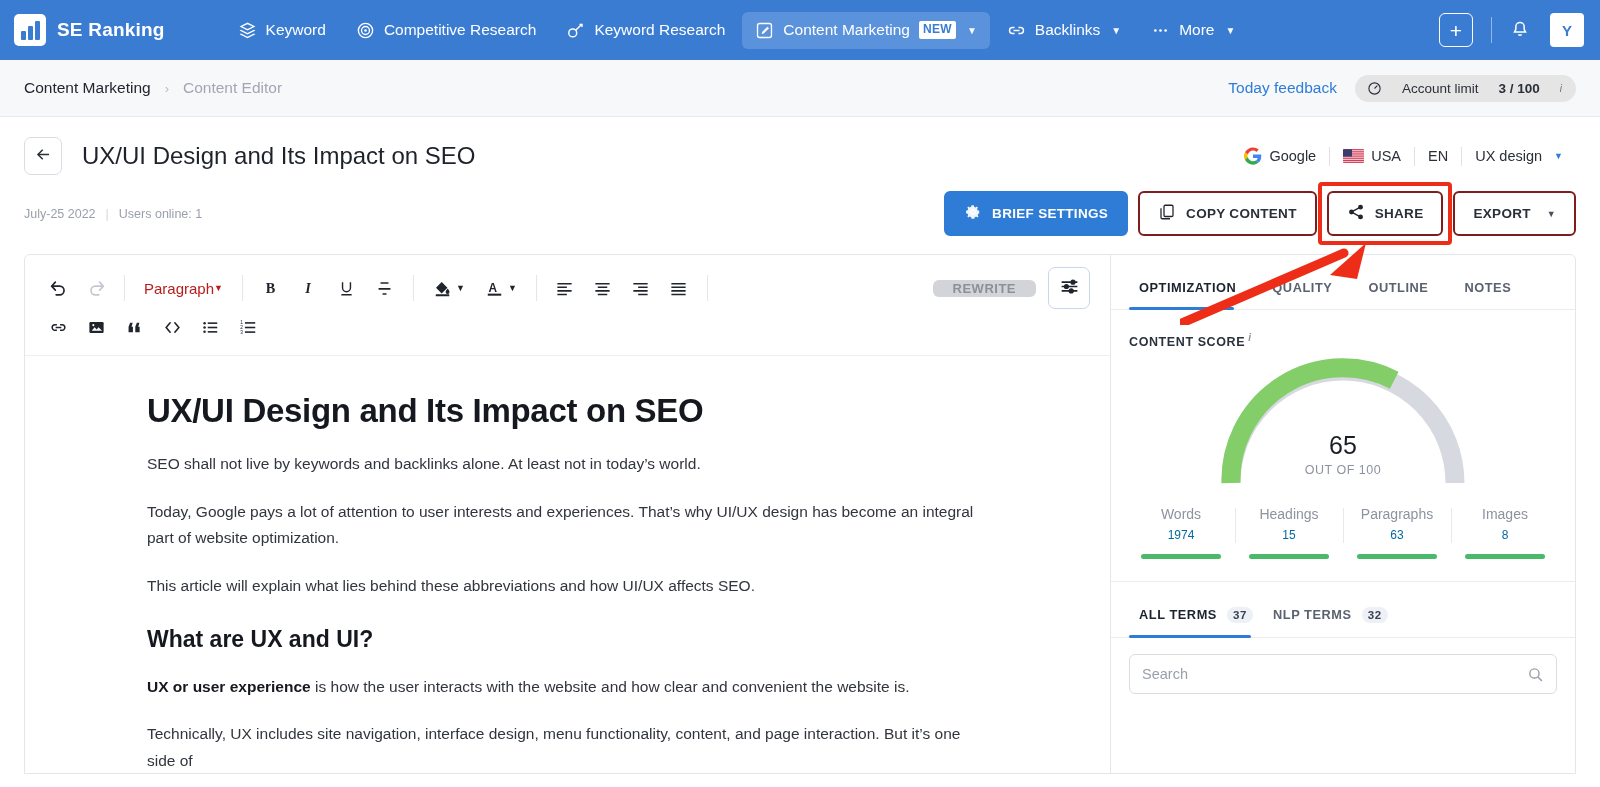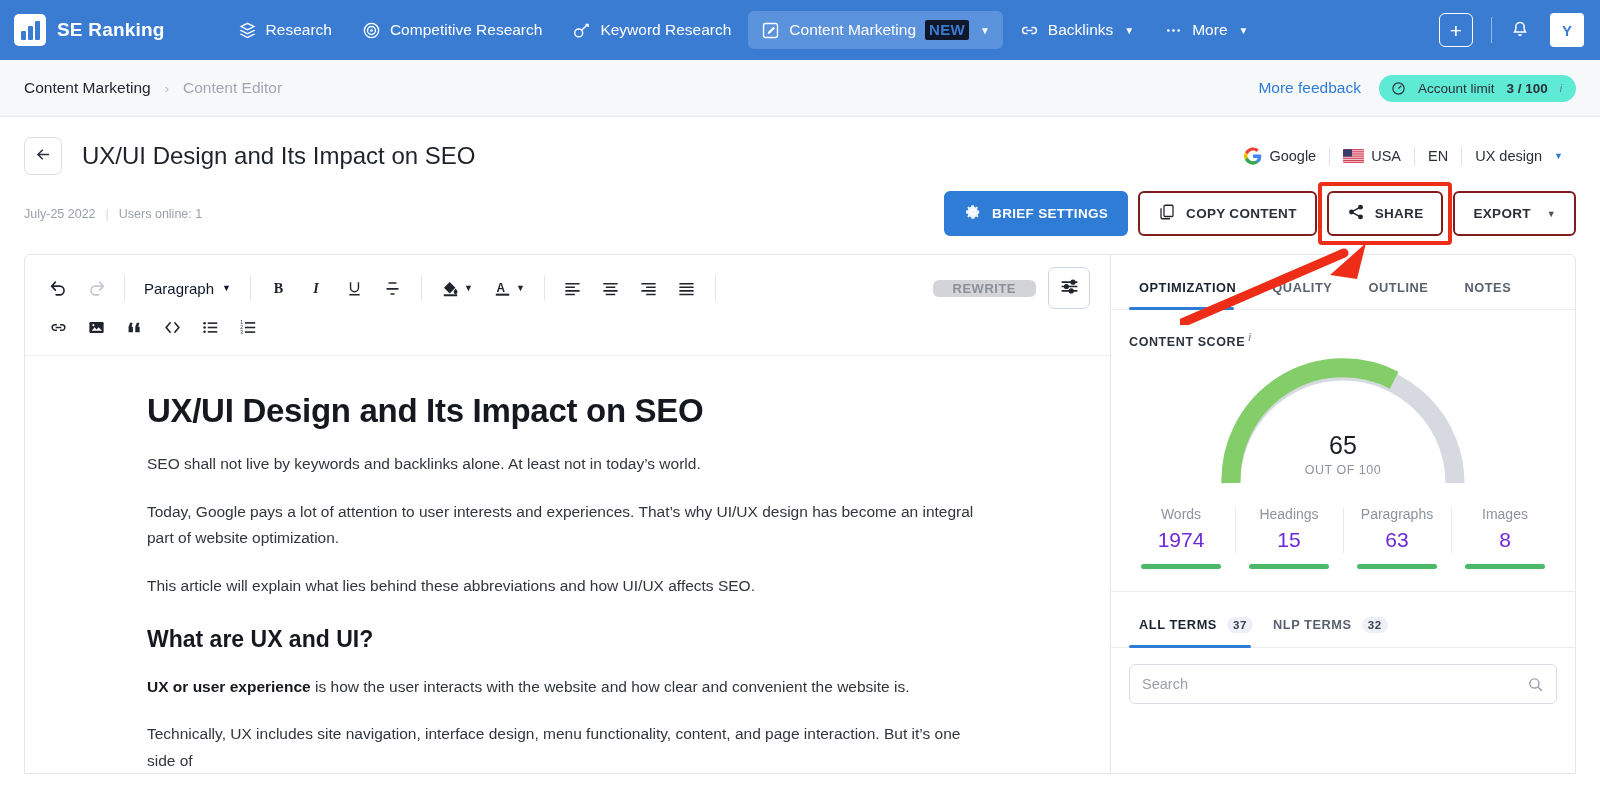--- a/index.html
+++ b/index.html
@@ -30,21 +30,21 @@
 
   .navitems { display: flex; align-items: center; margin-left: 60px; gap: 4px; }
   .navitem {
     display: flex; align-items: center; gap: 9px;
     color: #fff; font-size: 15.5px; padding: 9px 13px; border-radius: 6px;
     white-space: nowrap; cursor: pointer;
   }
   .navitem.active { background: #5A92DC; }
   .navitem .chev { font-size: 10px; opacity: .95; margin-left: 2px; }
   .badge-new {
-    background: #0f172a; color: #3B7CD3; font-size: 15px; font-weight: 700;
+    background: #ffffff; color: #3B7CD3; font-size: 12px; font-weight: 700;
     padding: 2px 4px; border-radius: 2px; letter-spacing: .3px; line-height: 1.1;
   }
   .nav-ico { width: 19px; height: 19px; display: inline-block; flex: 0 0 19px; }
   .nav-ico svg { width: 100%; height: 100%; display: block; }
 
   .nav-right { margin-left: auto; display: flex; align-items: center; gap: 0; }
   .plus-btn {
     width: 34px; height: 34px; border: 1.6px solid #fff; border-radius: 6px;
     color: #fff; display: flex; align-items: center; justify-content: center;
     font-size: 21px; line-height: 1; cursor: pointer; font-weight: 300;
@@ -62,22 +62,22 @@
   .crumbbar {
     height: 57px; background: #F7F8FA; border-bottom: 1px solid #E8EAEE;
     display: flex; align-items: center; padding: 0 24px;
   }
   .crumb { font-size: 15.5px; color: #22262E; cursor: pointer; }
   .crumb.sep { color: #B6BBC4; margin: 0 14px; font-size: 13px; }
   .crumb.muted { color: #A1A7B2; cursor: default; }
   .crumb-right { margin-left: auto; display: flex; align-items: center; gap: 18px; }
   .leave-feedback { color: #2E7CD6; font-size: 15.5px; cursor: pointer; }
   .acct-limit {
-    display: flex; align-items: center; gap: 12px;
-    background: #5eead4; border-radius: 14px; padding: 6px 14px 6px 12px;
+    display: flex; align-items: center; gap: 20px;
+    background: #e5e5e5; border-radius: 14px; padding: 6px 14px 6px 12px;
     font-size: 13.5px; color: #2B2F38;
   }
   .acct-limit .gauge-ico { width: 15px; height: 15px; }
   .acct-limit b { font-weight: 700; }
   .acct-limit sup { font-size: 10px; font-style: italic; color: #6A7280; }
 
   
   .pagehead { padding: 20px 24px 0 24px; background: #fff; }
   .title-row { display: flex; align-items: center; }
   .back-btn {
@@ -134,21 +134,21 @@
   .trow { display: flex; align-items: center; height: 38px; padding: 0 8px; }
   .trow.second { height: 40px; }
   .tb {
     width: 38px; height: 34px; display: flex; align-items: center; justify-content: center;
     cursor: pointer; color: #20242C; border-radius: 4px;
   }
   .tb.dim { color: #C4C8D0; }
   .tb svg { width: 19px; height: 19px; }
   .tsep { width: 1px; height: 26px; background: #E3E6EB; margin: 0 9px; }
   .tselect {
-    display: flex; align-items: center; gap: 8px; font-size: 15px; color: #0f172a;
+    display: flex; align-items: center; font-size: 15px; color: #b91c1c;
     padding: 0 10px; cursor: pointer; white-space: nowrap;
   }
   .tselect .dd { font-size: 9px; }
   .tb.group { width: 52px; gap: 4px; }
   .tb .mini-dd { font-size: 9px; color: #20242C; }
   .toolbar-right { margin-left: auto; display: flex; align-items: center; gap: 12px; padding-right: 6px; }
   .rewrite {
     background: #D2D4D8; color: #8C9199; font-size: 13px; font-weight: 600;
     letter-spacing: .5px; border-radius: 6px; padding: 1px 20px; cursor: pointer;
   }
@@ -197,21 +197,21 @@
     position: absolute; width: 100%; text-align: center; top: 106px;
     font-size: 12.5px; color: #8D939E; letter-spacing: .5px;
   }
 
   .stats { display: flex; padding: 14px 16px 0 16px; }
   .stat { flex: 1; text-align: center; position: relative; padding: 0 4px; }
   .stat + .stat::before {
     content: ""; position: absolute; left: 0; top: 2px; bottom: 16px; width: 1px; background: #E7E9ED;
   }
   .stat .k { font-size: 14px; color: #8D939E; }
-  .stat .v { font-size: 21px; color: #6d28d9; margin-top: 6px; }
+  .stat .v { font-size: 12px; color: #0369a1; margin-top: 6px; }
   .stat .bar { height: 5px; border-radius: 3px; background: #4BB96A; margin: 12px 10px 0 10px; }
 
   .panel-div { height: 1px; background: #EAECF0; margin-top: 22px; }
 
   .ttabs { display: flex; align-items: flex-end; padding: 16px 18px 0 18px; height: 56px; border-bottom: 1px solid #EAECF0; }
   .searchwrap { padding: 16px 18px 0 18px; }
   .searchbox {
     height: 40px; border: 1px solid #D9DDE4; border-radius: 6px;
     display: flex; align-items: center; padding: 0 12px; background: #fff;
   }
@@ -237,21 +237,21 @@
 
   <div class="navitems">
     <div class="navitem">
       <span class="nav-ico">
           <svg viewBox="0 0 24 24" fill="#fff">
             <path d="M12 2 2 7l10 5 10-5-10-5zm0 2.2L18.5 7 12 10 5.5 7 12 4.2z"></path>
             <path d="M2 12l10 5 10-5-1.8-.9L12 15.1 3.8 11.1 2 12z"></path>
             <path d="M2 16.8l10 5 10-5-1.8-.9L12 19.9 3.8 15.9 2 16.8z"></path>
           </svg>
         </span>
-      <span>Research</span>
+      <span>Keyword</span>
     </div>
     <div class="navitem">
       <span class="nav-ico">
           <svg viewBox="0 0 24 24" fill="none" stroke="#fff" stroke-width="1.7">
             <circle cx="12" cy="12" r="9"></circle>
             <circle cx="12" cy="12" r="5"></circle>
             <circle cx="12" cy="12" r="1.6" fill="#fff" stroke="none"></circle>
           </svg>
         </span>
       <span>Competitive Research</span>
@@ -312,21 +312,21 @@
     </div>
     <div class="avatar">Y</div>
   </div>
 </div>
 
 <div class="crumbbar">
   <span class="crumb">Content Marketing</span>
   <span class="crumb sep">›</span>
   <span class="crumb muted">Content Editor</span>
   <div class="crumb-right">
-    <span class="leave-feedback">More feedback</span>
+    <span class="leave-feedback">Today feedback</span>
     <div class="acct-limit">
       <span class="gauge-ico">
         <svg viewBox="0 0 24 24" fill="none" stroke="#2B2F38" stroke-width="1.8">
             <circle cx="12" cy="12" r="9"></circle>
             <path d="M12 12l4.5-4.5"></path>
           </svg>
       </span>
       <span>Account limit</span>
       <b>3 / 100</b>
       <sup>i</sup>

